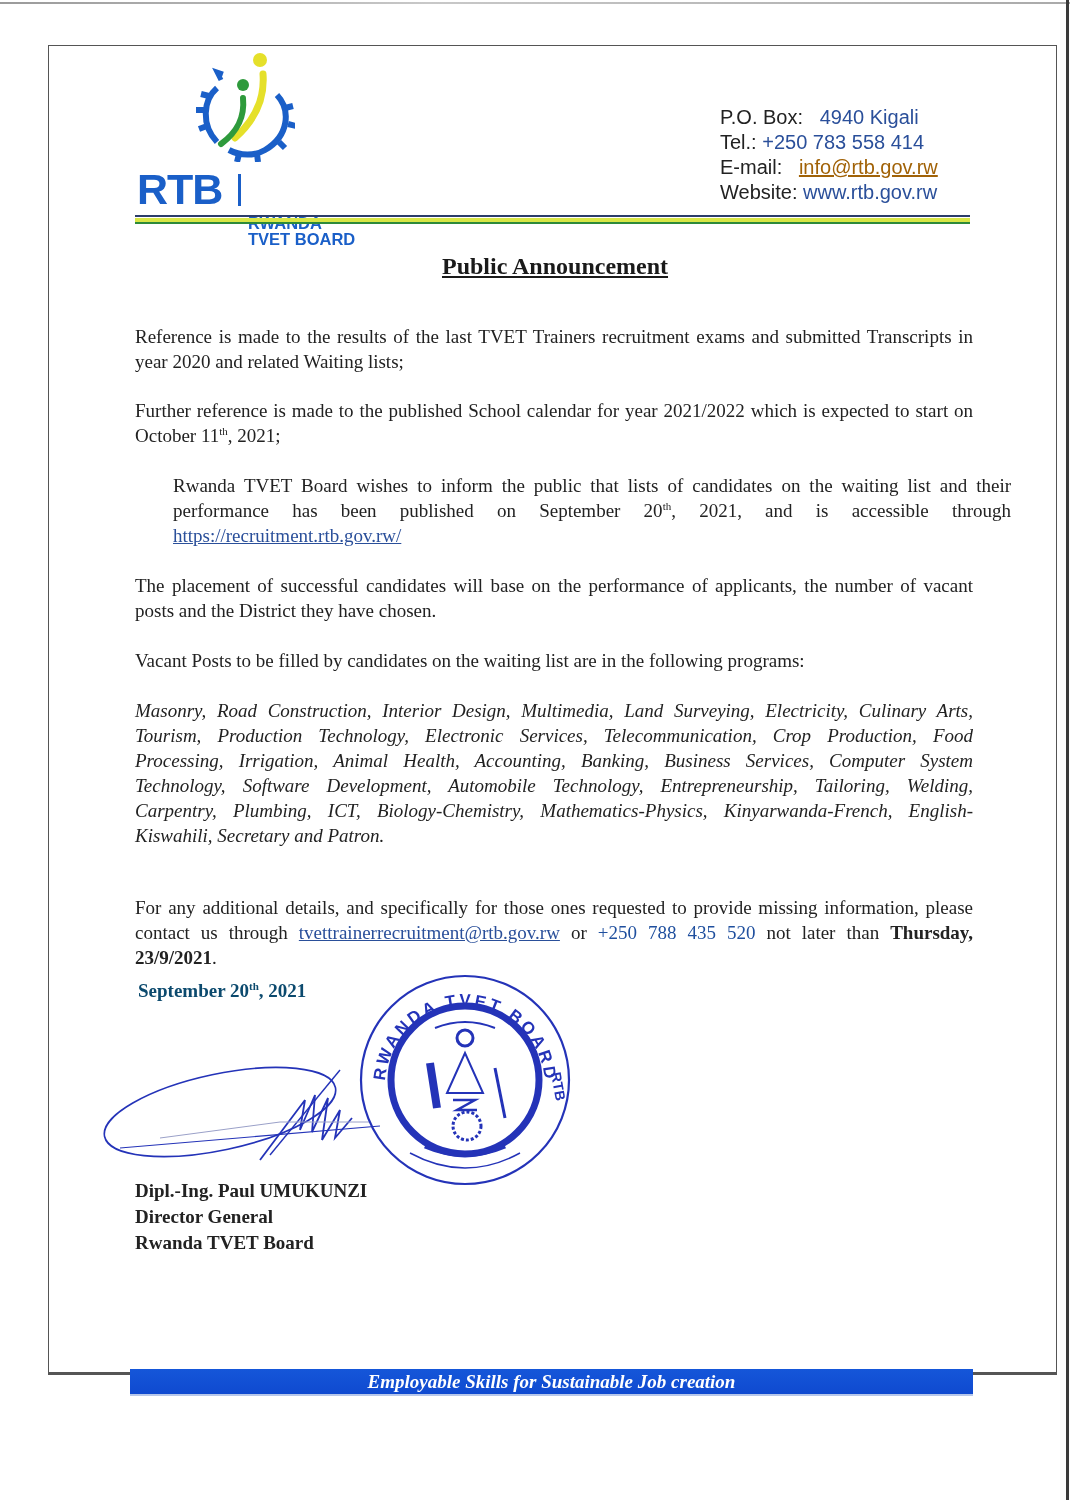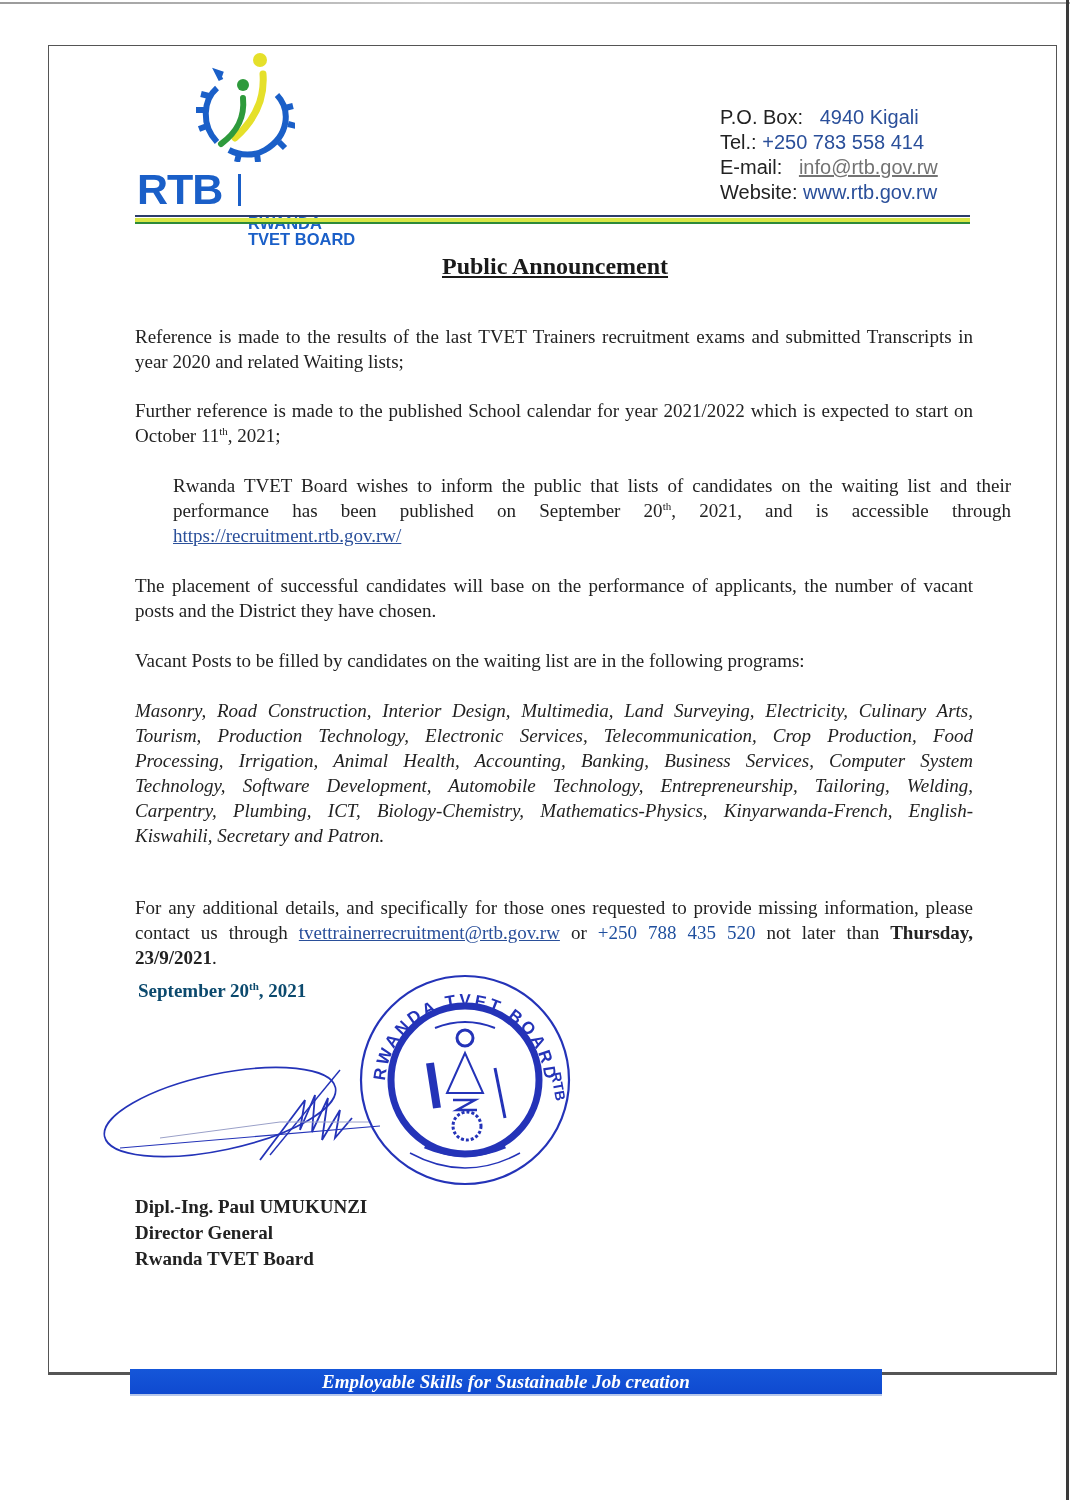--- a/index.html
+++ b/index.html
@@ -38,21 +38,21 @@
     font-size: 16.5px; color: #1a5fc8; line-height: 15.5px; margin-top: 46px;
   }
   
   .contact {
     position: absolute; left: 720px; top: 105px;
     font-family: Liberation Sans, sans-serif; font-size: 20px; line-height: 25px;
     color: #222;
   }
   .contact .row { white-space: nowrap; }
   .contact .val { color: #2a4f9a; }
-  .contact .email { color: #737373; text-decoration: underline; }
+  .contact .email { color: #a16207; text-decoration: underline; }
   
   .hdr-rule { position: absolute; left: 135px; top: 215px; width: 835px; }
   .hdr-rule .l1 { height: 2px; background: #2b3d6a; }
   .hdr-rule .l2 { height: 4px; background: #d8e645; margin-top: 1px; }
   .hdr-rule .l3 { height: 2px; background: #2d8a3a; }
   
   .title {
     position: absolute; left: 0; width: 1110px; top: 253px; text-align: center;
     font-weight: 700; font-size: 24px; text-decoration: underline; color: #1a1a1a;
   }
@@ -69,28 +69,28 @@
   
   .sig-date {
     position: absolute; left: 138px; top: 980px;
     font-weight: 700; font-size: 19px; color: #0c4a6e;
   }
   .sig-date sup { font-size: 11px; }
   .signature { position: absolute; left: 100px; top: 1060px; }
   .stamp { position: absolute; left: 355px; top: 968px; }
   .signer {
     position: absolute; left: 135px; top: 1178px;
-    font-weight: 700; font-size: 19px; line-height: 26px; color: #222; margin-top: 16px;
+    font-weight: 700; font-size: 19px; line-height: 26px; color: #222;
   }
   
   .footer-rule {
     position: absolute; left: 48px; top: 1373px; width: 1009px; height: 1.5px; background: #555;
   }
   .footer-bar {
-    position: absolute; left: 130px; top: 1369px; width: 752px; height: 25px;
+    position: absolute; left: 130px; top: 1369px; width: 843px; height: 25px;
     background: linear-gradient(180deg, #1556d9, #0f4ad0);
     color: #ffffff; text-align: center;
     font-style: italic; font-weight: 700; font-size: 19px; line-height: 26px;
     box-shadow: 0 2px 0 #b7c7ea;
   }
 </style>
 </head>
 <body>
 
 <div class="top-scan-line"></div>

